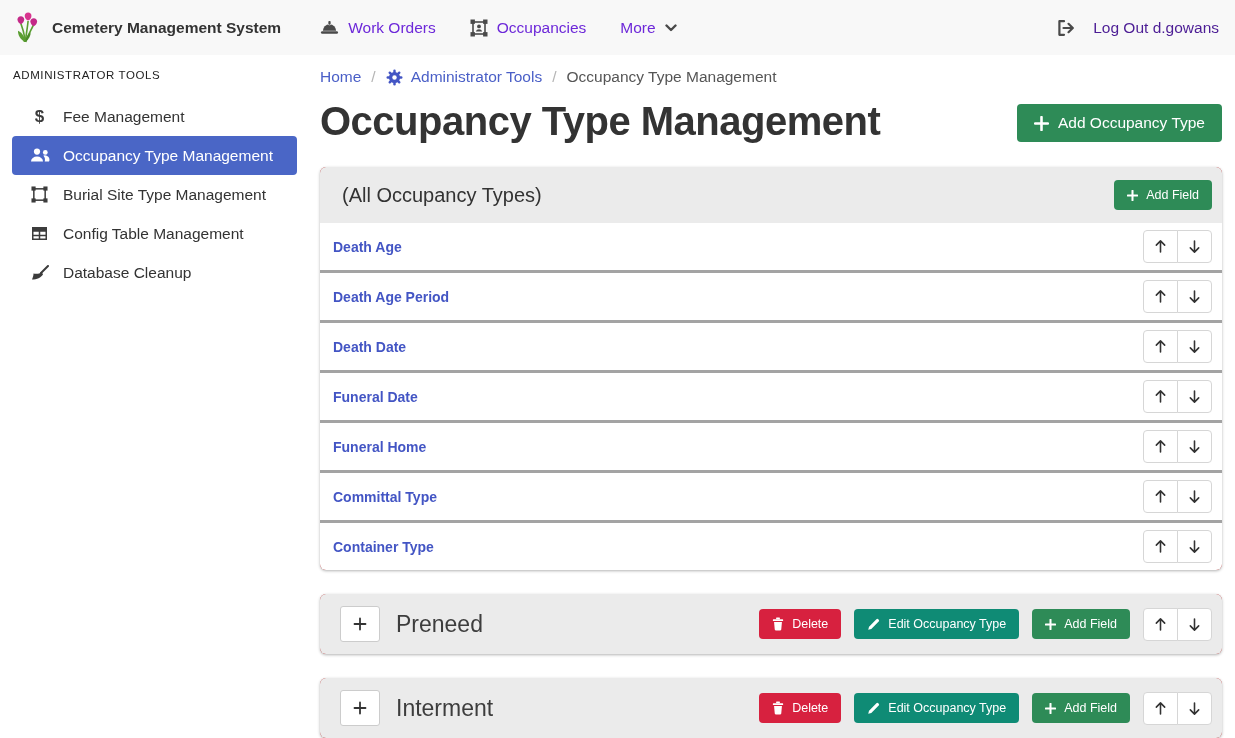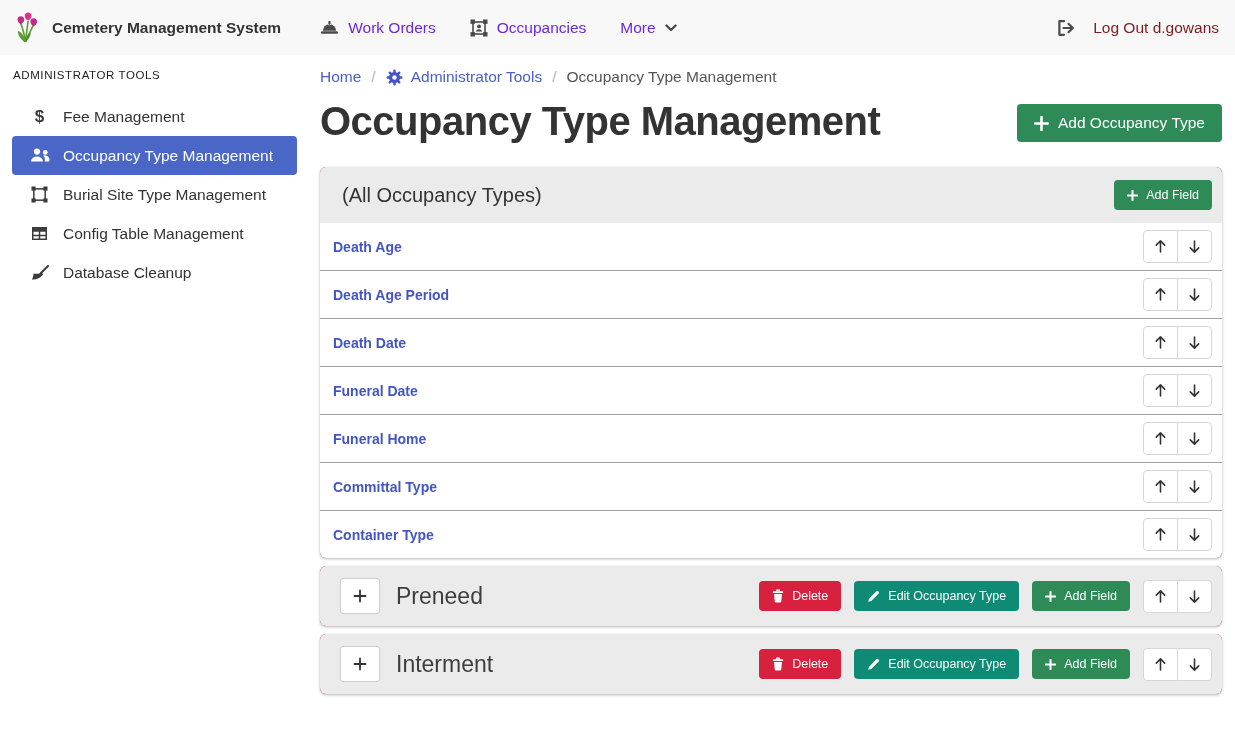--- a/index.html
+++ b/index.html
@@ -10,21 +10,21 @@
     background:#fff; color:#333;
   }
   
   .navbar {
     height:55px; background:#f8f8f8; display:flex; align-items:center;
     padding:0 16px 0 14px;
   }
   .brand { display:flex; align-items:center; gap:9px; font-weight:700; font-size:15.5px; color:#333; margin-right:22px; cursor:pointer; }
   .nav-item { display:flex; align-items:center; gap:9px; color:#6d28d9; font-size:15.5px; padding:0 17px; cursor:pointer; }
   .nav-item svg { flex:0 0 auto; }
-  .nav-right { margin-left:auto; display:flex; align-items:center; gap:18px; color:#7f1d1d; font-size:15.5px; cursor:pointer; }
+  .nav-right { margin-left:auto; display:flex; align-items:center; gap:18px; color:#4c1d95; font-size:15.5px; cursor:pointer; }
   
   .layout { display:flex; height:683px; }
   .sidebar { width:310px; flex:0 0 310px; padding:10px 13px 0 12px; }
   .sidebar-heading { font-size:11.5px; letter-spacing:.6px; color:#222; margin:4px 0 16px 1px; }
   .side-item {
     display:flex; align-items:center; gap:13px; padding:8px 10px 8px 17px;
     font-size:15.5px; color:#333; border-radius:4px; cursor:pointer; min-height:39px;
   }
   .side-item .ico { width:21px; display:flex; justify-content:center; color:#3c3c3c; font-weight:700; }
   .side-item.active { background:#4a66c6; color:#fff; }
@@ -39,25 +39,25 @@
   .title-row { display:flex; justify-content:space-between; align-items:flex-start; margin:11px 0 22px 0; }
   h1 { margin:0; font-size:40px; font-weight:600; color:#333; letter-spacing:-.5px; line-height:1.2; }
   
   .btn { border:none; color:#fff; border-radius:4px; display:inline-flex; align-items:center; cursor:pointer; font-family:inherit; }
   .btn-add-type { background:#2e8b57; font-size:15.5px; padding:10px 17px; gap:9px; margin-top:7px; }
   .btn-sm { font-size:12.5px; padding:8px 13px; gap:8px; }
   .btn-green { background:#2e8b57; }
   .btn-red { background:#d7213f; }
   .btn-teal { background:#0f8b75; }
   
-  .panel { border-radius:6px; box-shadow:0 1px 3px rgba(0,0,0,.3); margin-bottom:8px; background:#b91c1c; overflow:hidden; }
+  .panel { border-radius:6px; box-shadow:0 1px 3px rgba(0,0,0,.3); margin-bottom:24px; background:#b91c1c; overflow:hidden; }
   .panel-header { background:#ebebeb; display:flex; align-items:center; padding:13px 10px 13px 22px; }
   .panel-title { font-size:20px; color:#333; }
   .panel-header .spacer { margin-left:auto; }
-  .field-row { display:flex; align-items:center; border-top:1px solid #a3a3a3; padding:7px 10px 7px 13px; min-height:47px; background:#fff; }
+  .field-row { display:flex; align-items:center; border-top:3px solid #a3a3a3; padding:7px 10px 7px 13px; min-height:47px; background:#fff; }
   .field-link { color:#4355c4; font-weight:700; font-size:14px; cursor:pointer; }
   .row-arrows { margin-left:auto; display:flex; }
   .btn-arrow {
     width:35px; height:33px; background:#fff; border:1px solid #d6d6d6;
     display:flex; align-items:center; justify-content:center; cursor:pointer; color:#333; padding:0;
   }
   .btn-arrow.up { border-radius:4px 0 0 4px; }
   .btn-arrow.down { border-radius:0 4px 4px 0; margin-left:-1px; }
   
   .type-header { background:#ebebeb; display:flex; align-items:center; padding:12px 10px 12px 20px; }

